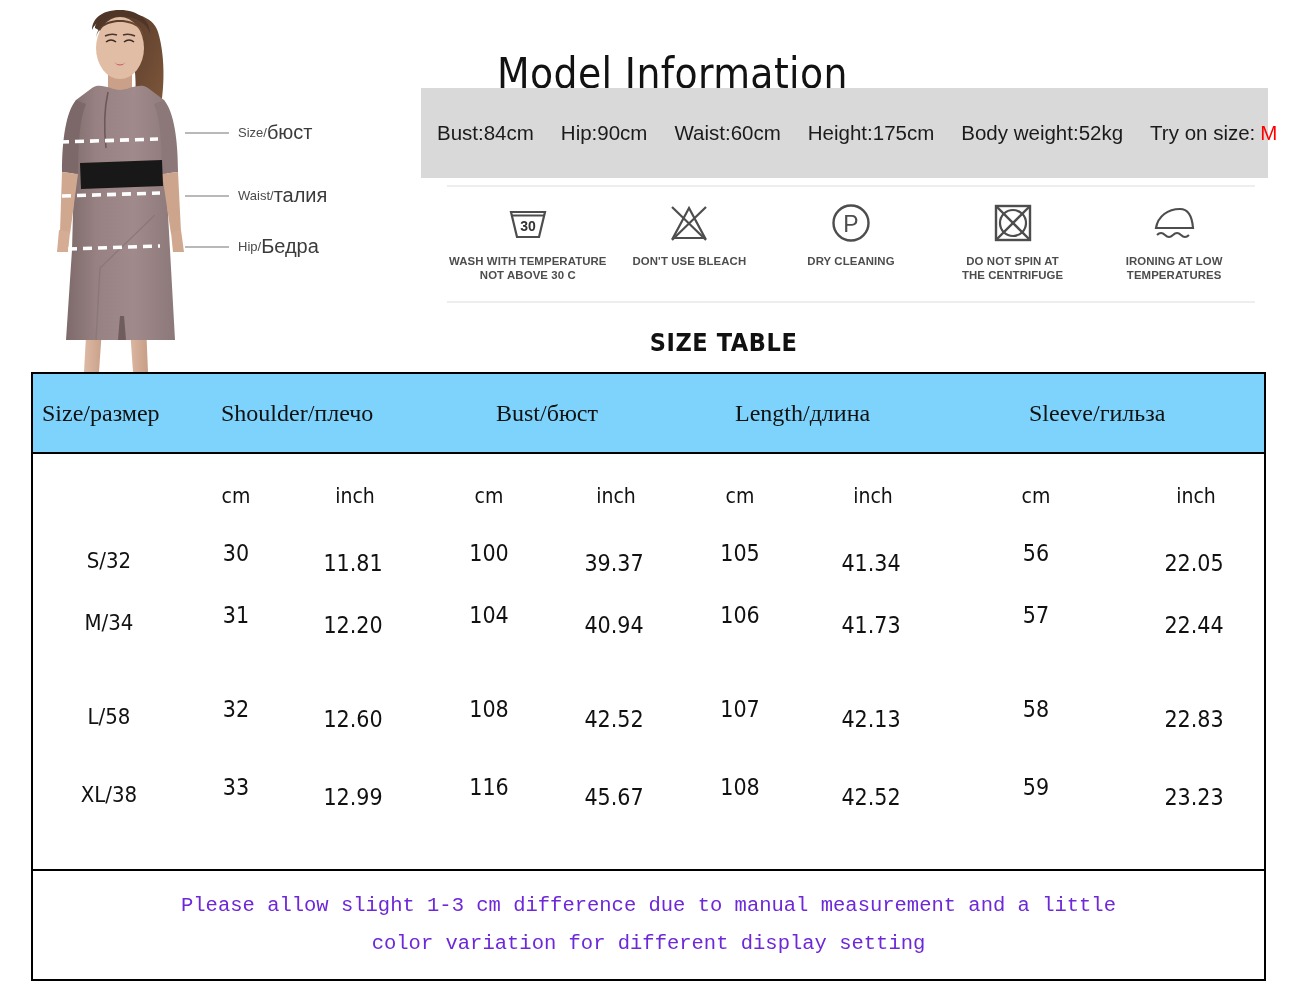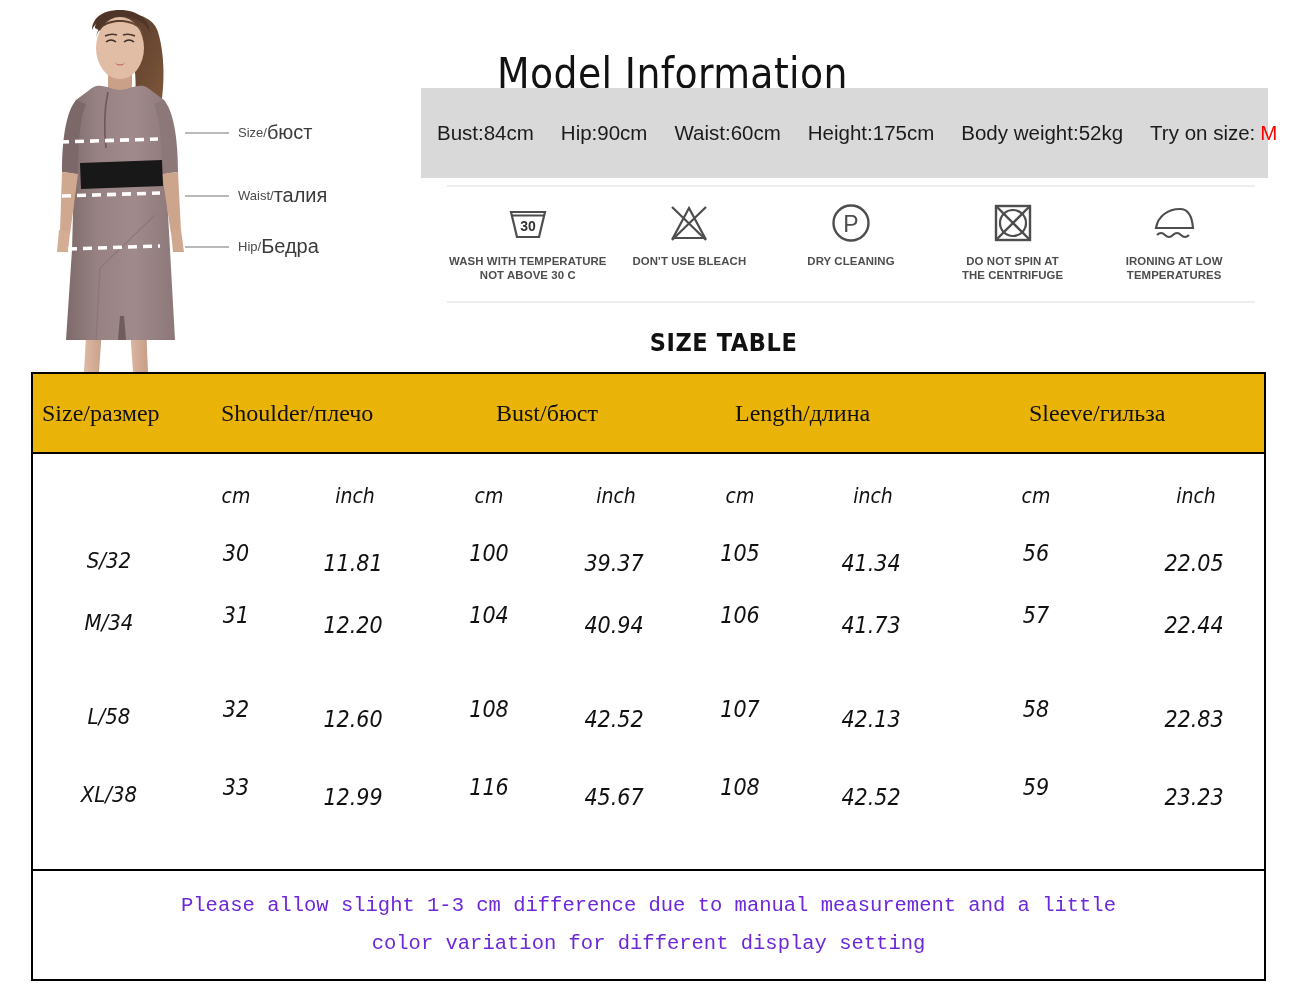--- a/index.html
+++ b/index.html
@@ -150,42 +150,42 @@
     position: absolute;
     left: 31px;
     top: 372px;
     width: 1235px;
     border: 2px solid #000000;
     box-sizing: border-box;
     background: #ffffff;
   }
   #size-table .thead {
     height: 78px;
-    background: #eab308;
+    background: #7dd3fc;
     border-bottom: 2px solid #000000;
     position: relative;
   }
   #size-table .thead .gh {
     position: absolute;
     top: 0;
     height: 78px;
     display: flex;
     align-items: center;
     font-family: "Liberation Serif", "DejaVu Serif", serif;
     font-size: 24px;
     color: #111111;
     white-space: nowrap;
   }
   #gh-size     { left: 9px; }
   #gh-shoulder { left: 188px; }
   #gh-bust     { left: 463px; }
   #gh-length   { left: 702px; }
   #gh-sleeve   { left: 996px; }
 
-  #size-table .tbody { position: relative; height: 415px; font-style: italic; }
+  #size-table .tbody { position: relative; height: 415px; }
 
   .unit-row {
     position: absolute;
     top: 0;
     left: 0;
     width: 100%;
     height: 74px;
   }
   .unit-cell {
     position: absolute;

